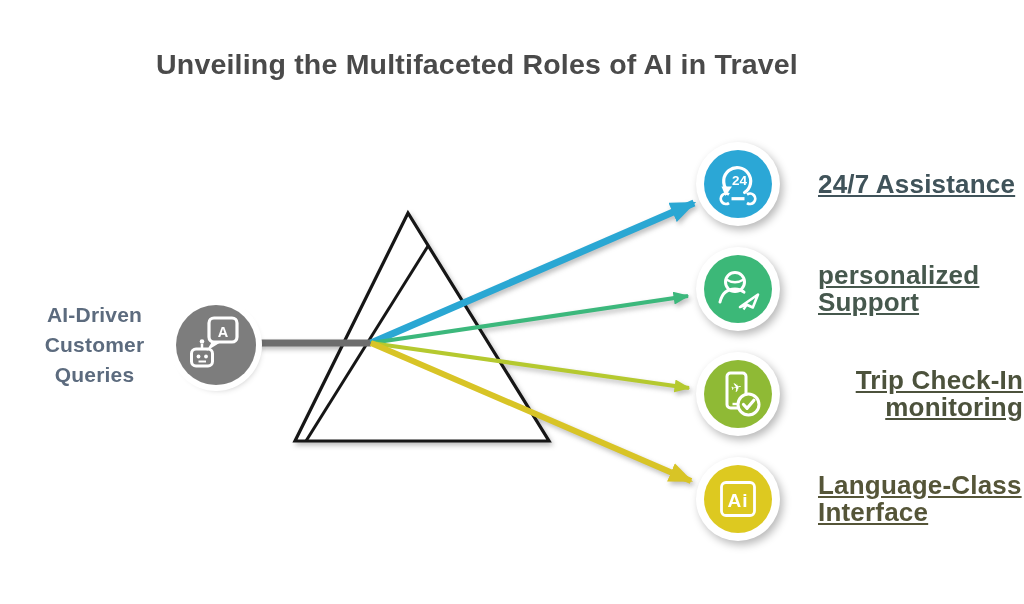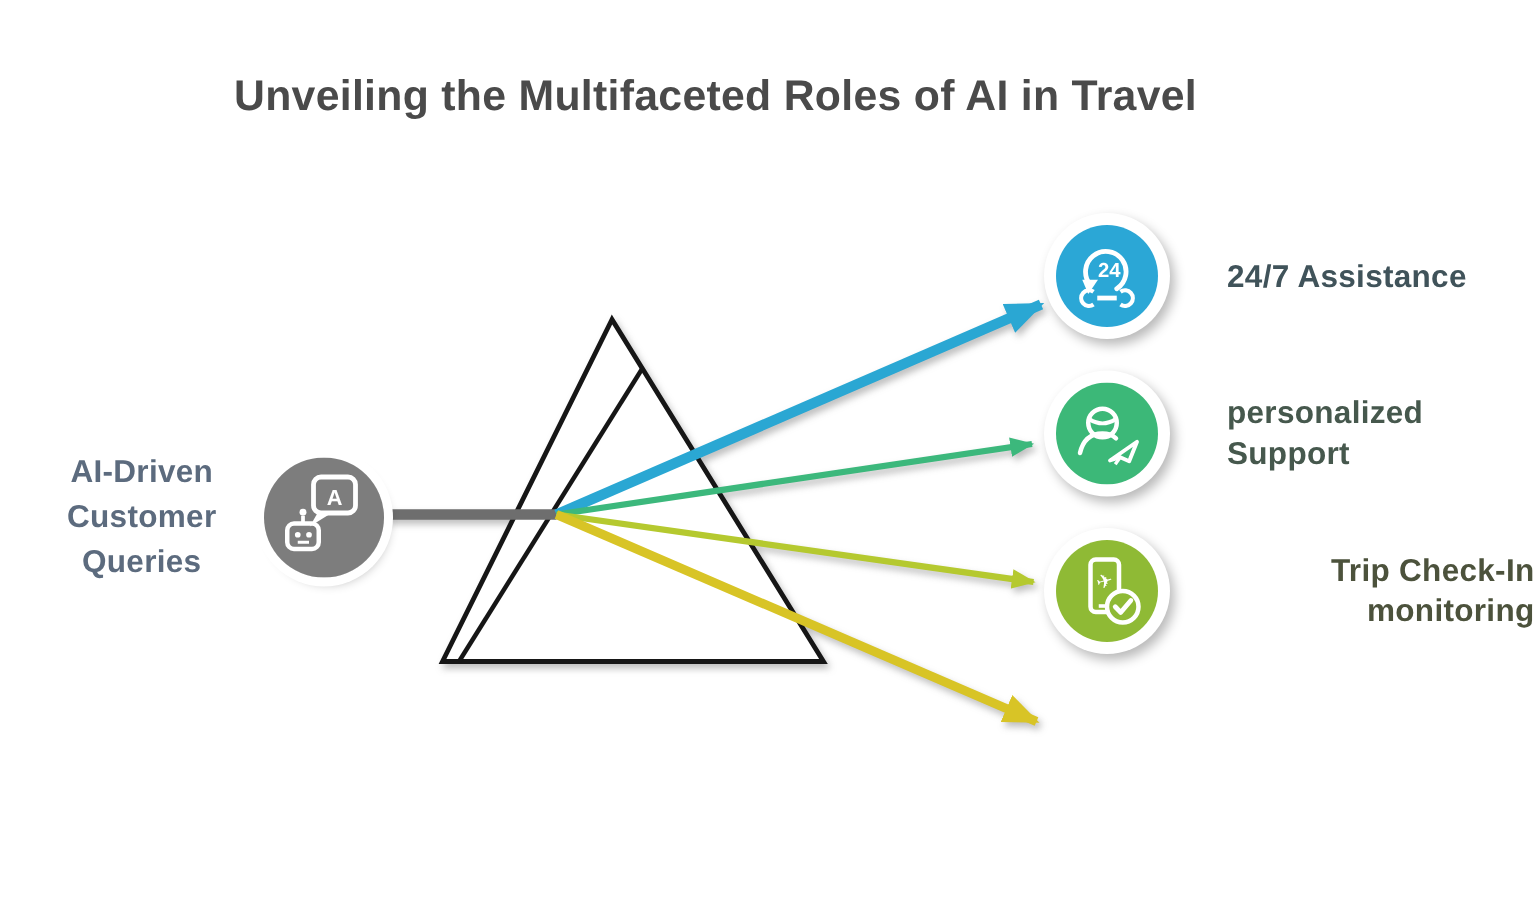--- a/index.html
+++ b/index.html
@@ -25,21 +25,21 @@
   }
   .output-row{
     position:absolute;left:696px;display:flex;align-items:center;gap:38px;height:84px;
   }
   .halo{
     width:84px;height:84px;border-radius:50%;background:#ffffff;flex:0 0 auto;
     display:flex;align-items:center;justify-content:center;
     box-shadow:3px 4px 8px rgba(0,0,0,.28);
   }
   .out-label{
-    width:205px;font-size:21px;font-weight:bold;line-height:27px;letter-spacing:.2px;
+    width:205px;font-size:26px;font-weight:bold;line-height:27px;letter-spacing:.2px;text-decoration:underline;
   }
   svg text{font-family:"Liberation Sans", sans-serif;}
 </style>
 </head>
 <body>
 
 <div class="stage">
 
   <div class="title">Unveiling the Multifaceted Roles of AI in Travel</div>
 
@@ -123,14 +123,24 @@
         <rect x="23" y="13" width="19" height="35" rx="3.5" fill="none" stroke="#ffffff" stroke-width="3"></rect>
         <line x1="28.5" y1="44" x2="36.5" y2="44" stroke="#ffffff" stroke-width="2.4"></line>
         <text x="32.5" y="32" font-size="13" fill="#ffffff" text-anchor="middle" transform="rotate(-14 32.5 28)">✈</text>
         <circle cx="44.5" cy="44.5" r="10.5" stroke="#ffffff" stroke-width="3" fill="#8FBA35"></circle>
         <path d="M39.5 44.5 l3.6 3.8 l6.8 -8" fill="none" stroke="#ffffff" stroke-width="3.2" stroke-linecap="round" stroke-linejoin="round"></path>
       </svg>
     </div>
     <div class="out-label" style="color: rgb(76, 82, 60); text-align: right;">Trip Check-In monitoring</div>
   </div>
 
+  <div class="output-row" style="top:457px">
+    <div class="halo">
+      <svg width="68" height="68" viewBox="0 0 68 68">
+        <circle cx="34" cy="34" r="34" fill="#DDC920"></circle>
+        <rect x="17.5" y="17.5" width="33" height="33" rx="4.5" fill="none" stroke="#ffffff" stroke-width="2.8"></rect>
+        <text x="34" y="41.5" font-size="19" font-weight="bold" fill="#ffffff" text-anchor="middle" letter-spacing="1">Ai</text>
+      </svg>
+    </div>
+    <div class="out-label" style="color: rgb(85, 85, 56);">Language-Class Interface</div>
+  </div>
 
 </div>
 
 </body></html>

